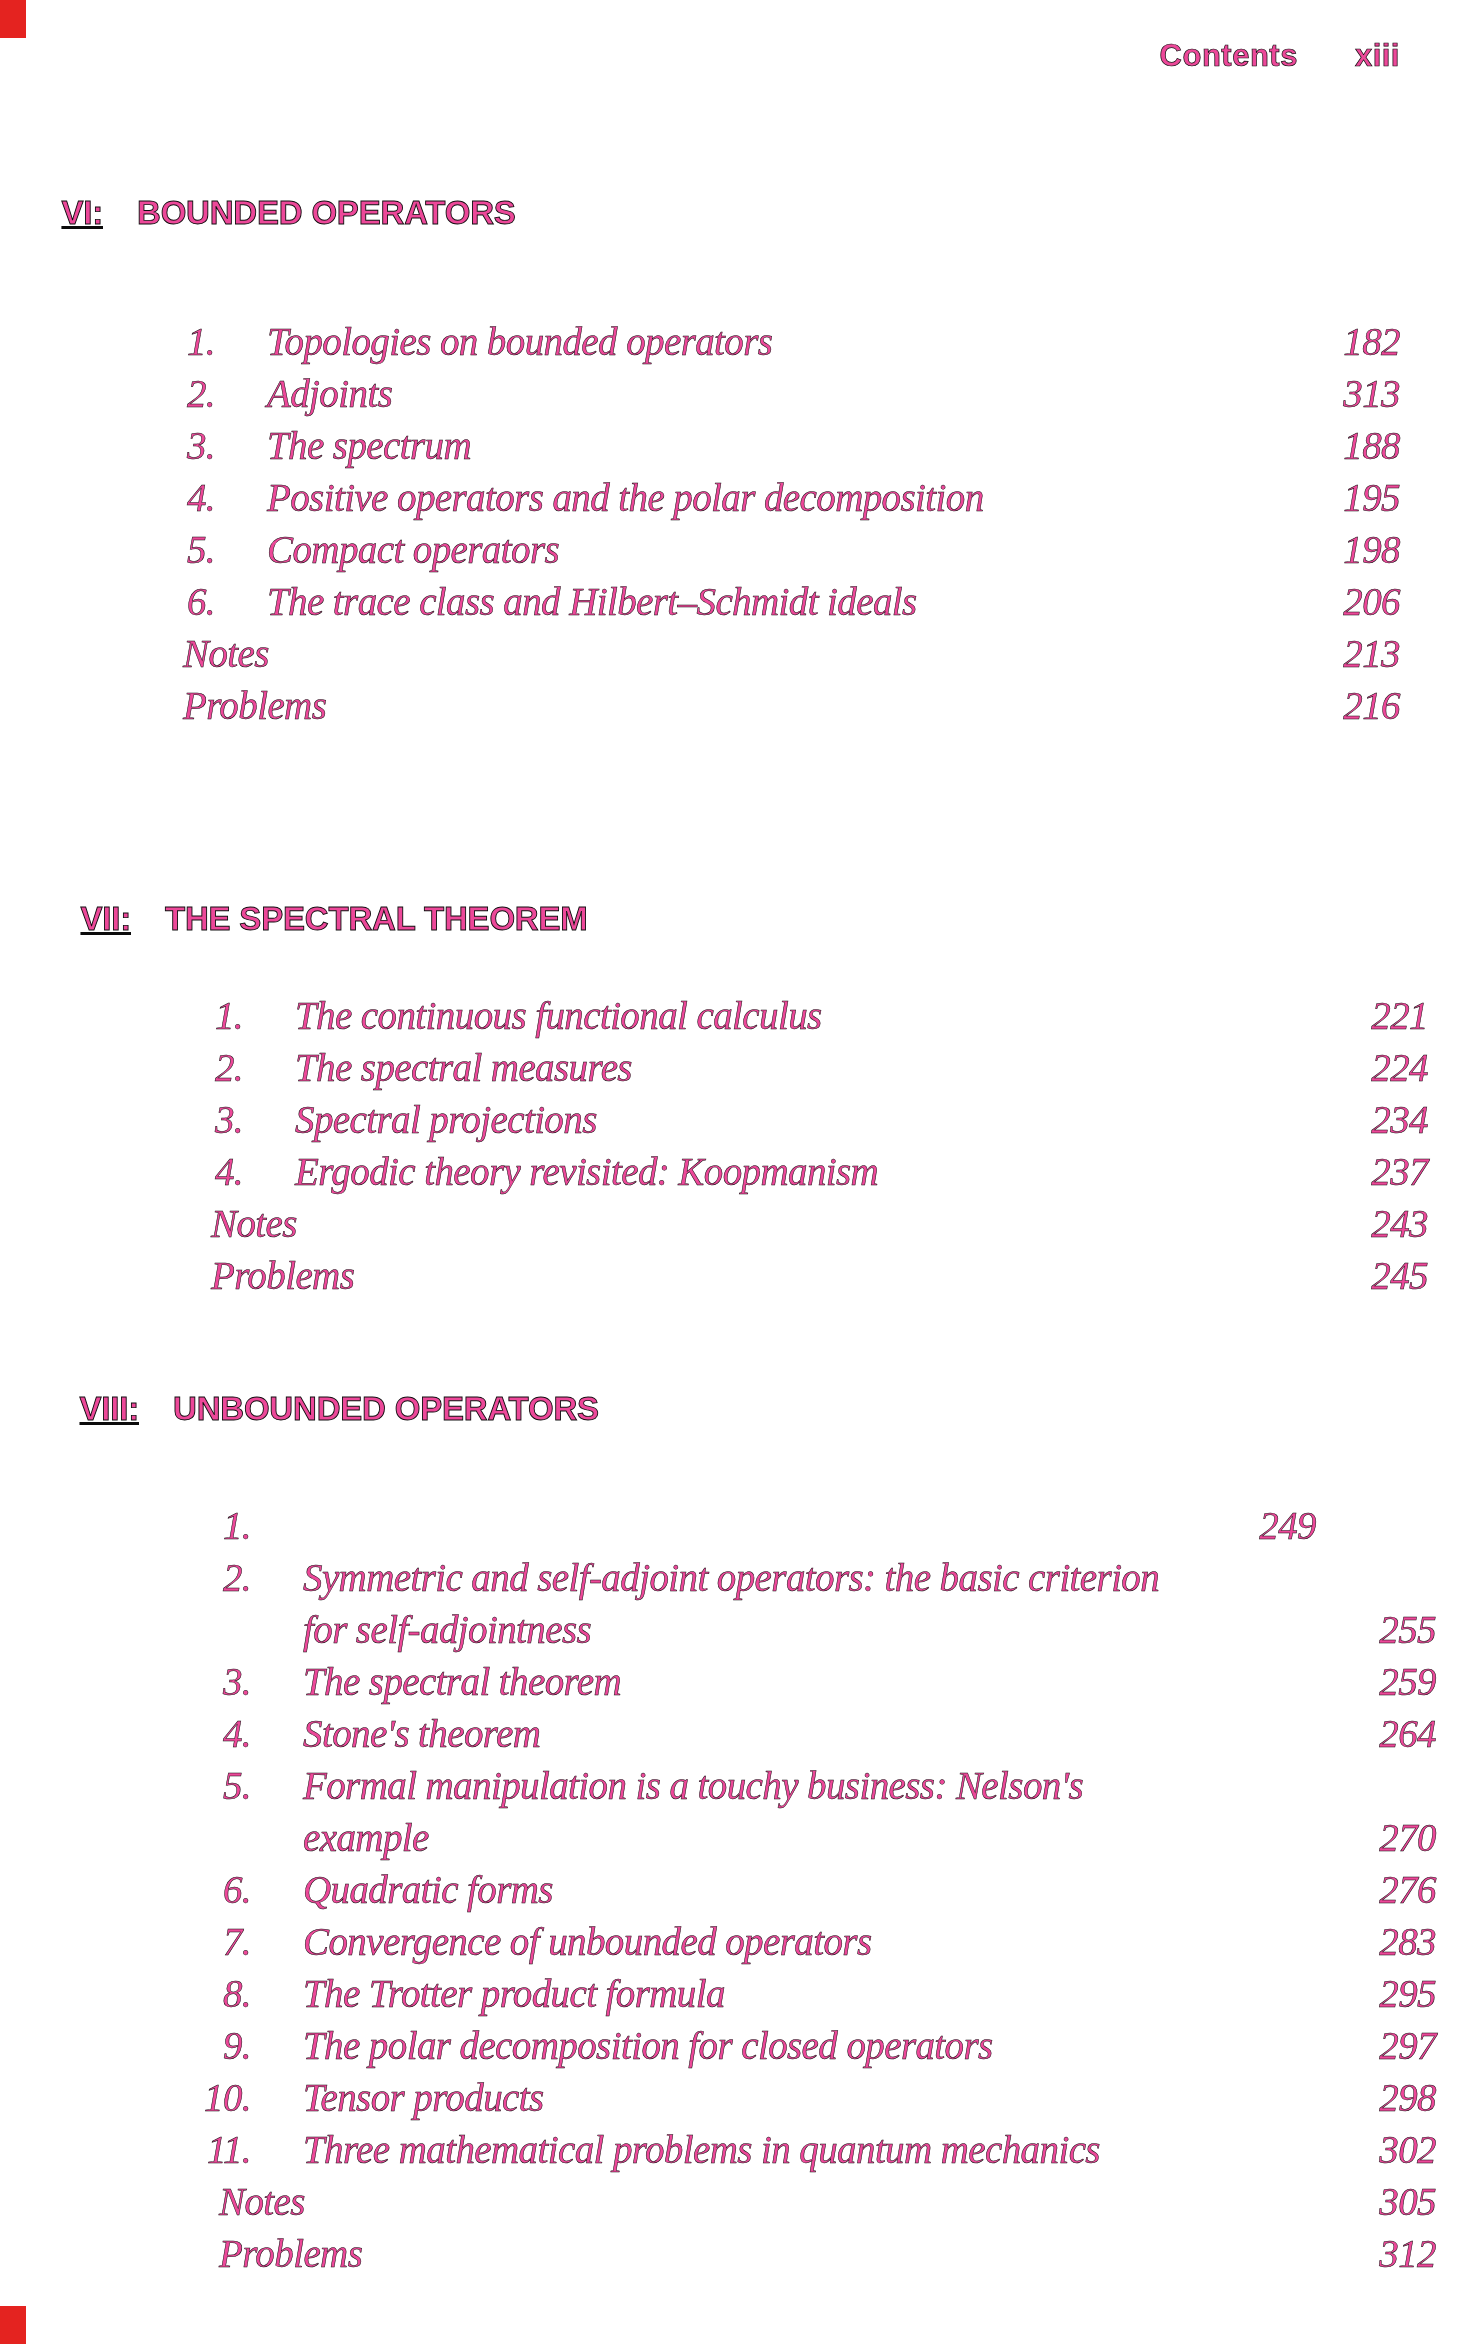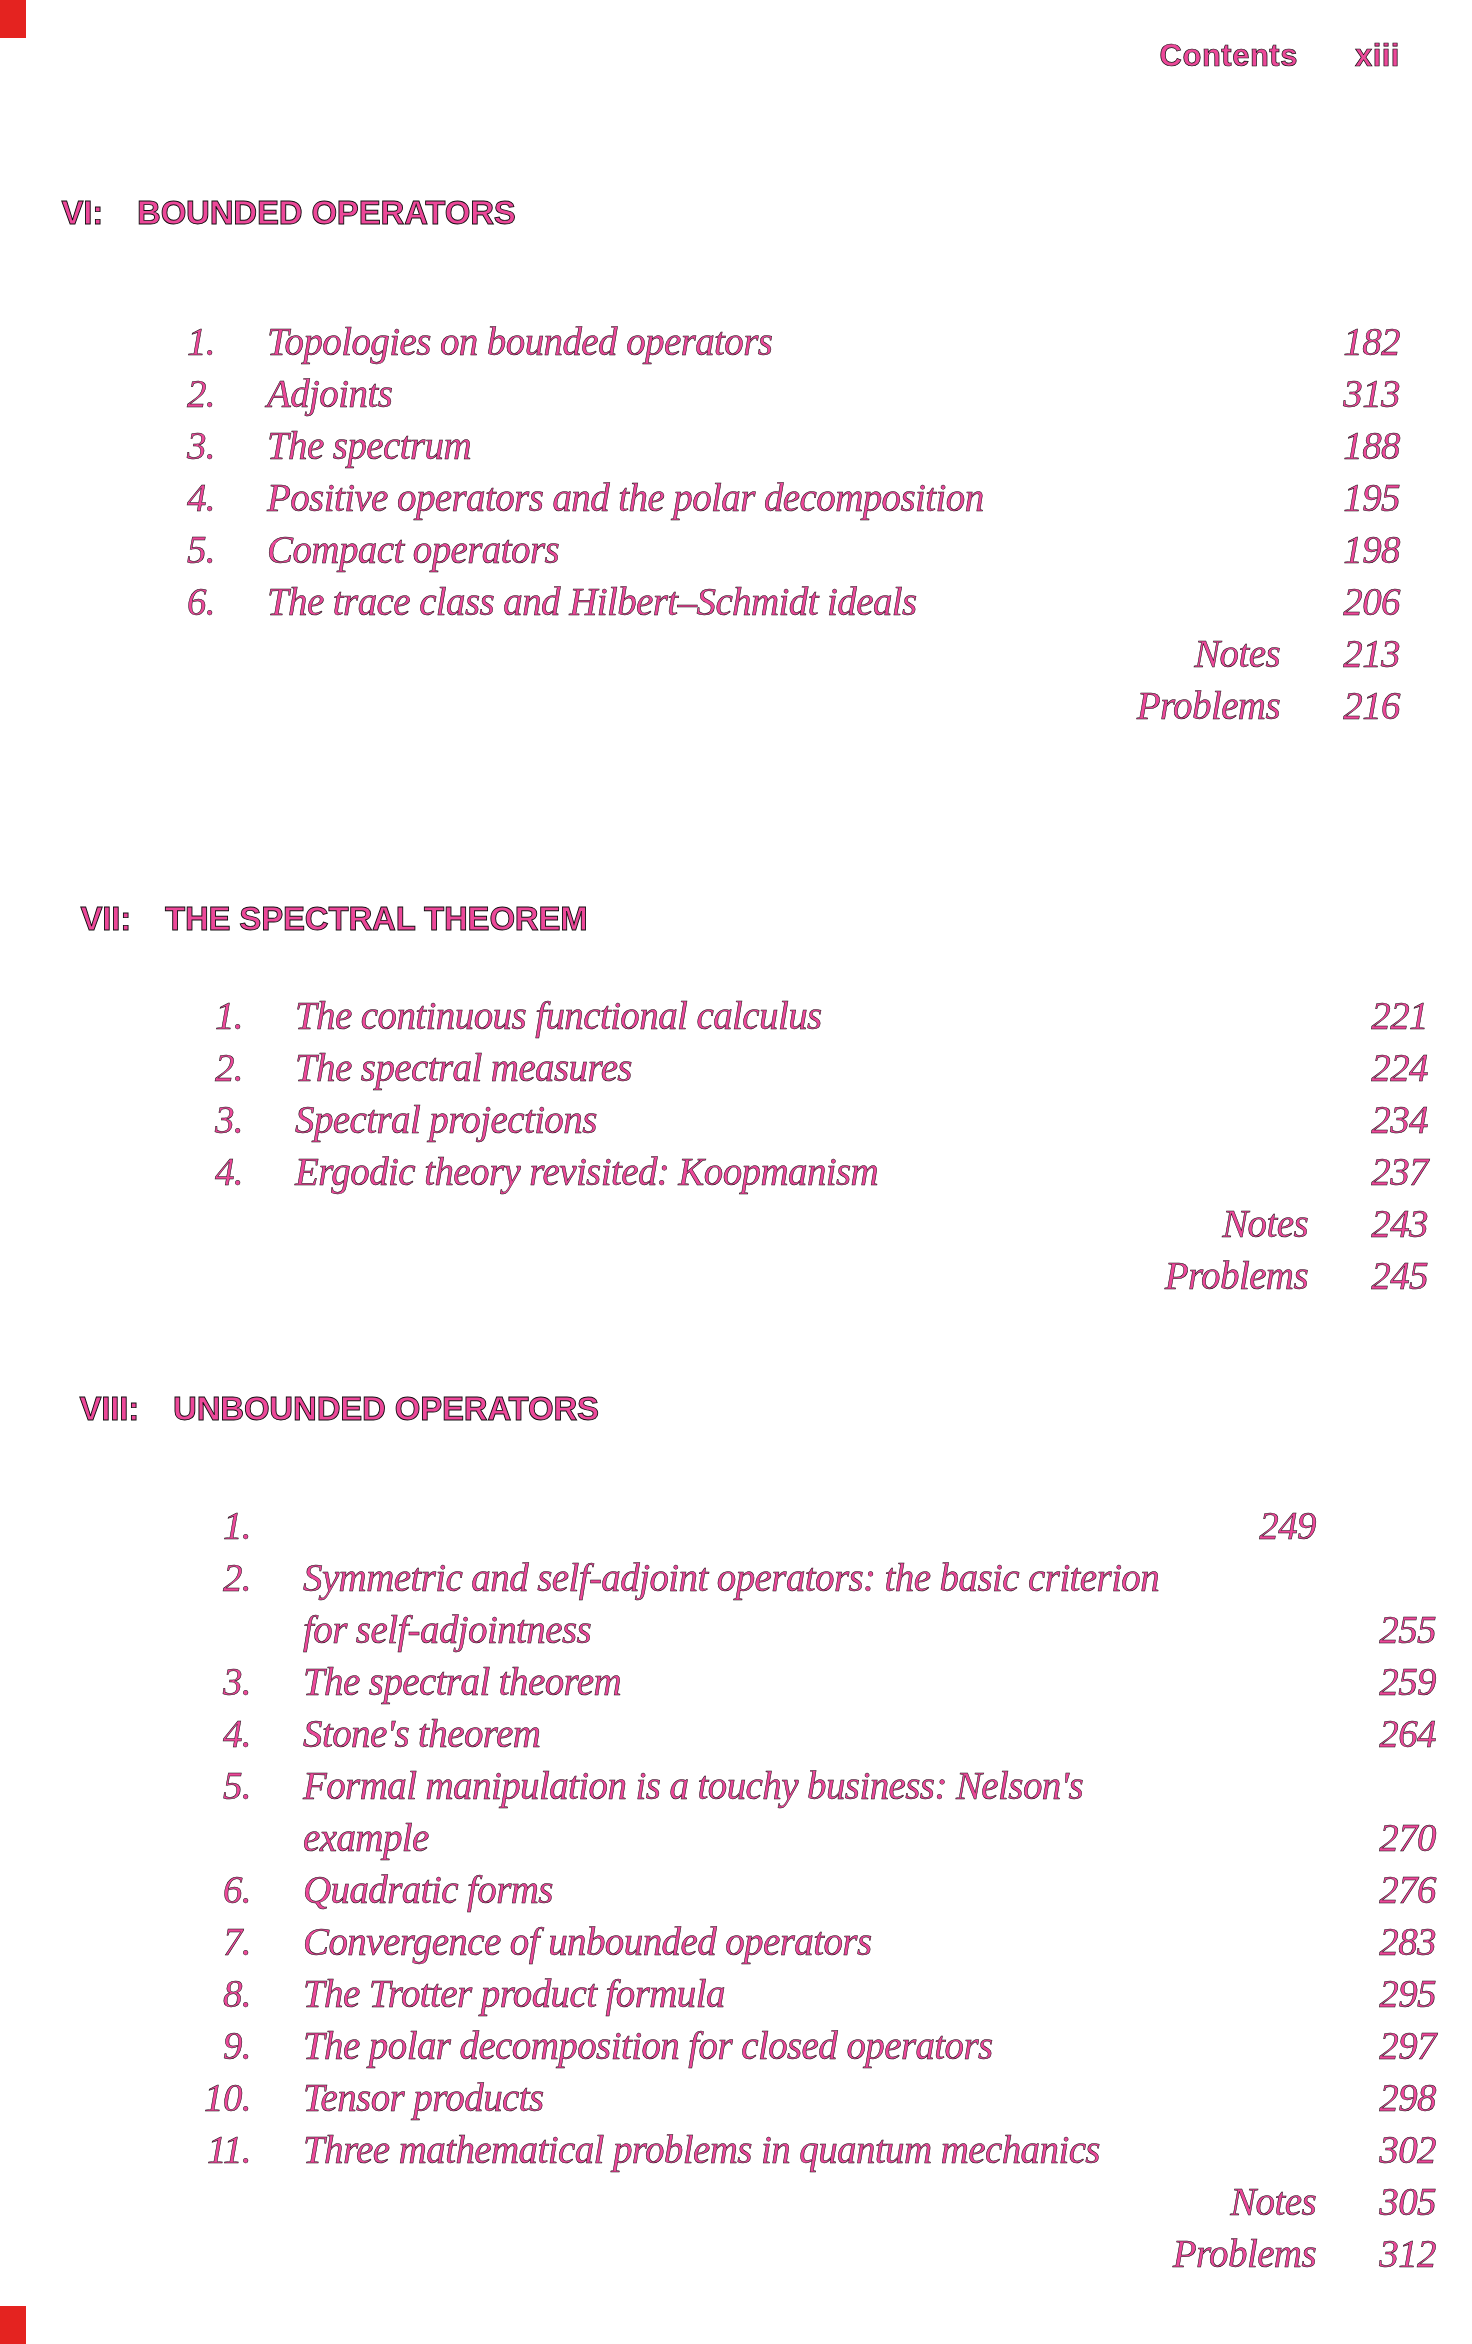--- a/index.html
+++ b/index.html
@@ -28,36 +28,36 @@
 
   
   .toc-section{position:absolute;left:0;width:1472px;}
   .sec-head{
     display:grid;grid-template-columns:103px auto;
     font-family:"Liberation Sans", sans-serif;
     font-weight:700;font-size:33px;line-height:33px;
     -webkit-text-stroke:0.9px #0b0b0b;
     letter-spacing:-0.2px;
   }
-  .sec-head .numeral{text-align:right;}
+  .sec-head .numeral{text-align:right;text-decoration:underline;}
   .sec-head .sec-title{padding-left:34px;}
 
   .toc-list{position:relative;margin-left:100px;width:1300px;}
   .row{
     display:grid;grid-template-columns:115px 1fr 120px;
     height:52px;line-height:52px;
     font-style:italic;font-size:39px;
     letter-spacing:-0.6px;
     -webkit-text-stroke:0.5px #0b0b0b;
     white-space:nowrap;
   }
   .row .num{text-align:right;}
   .row .txt{padding-left:52px;font-family:Liberation Serif, serif;}
   .row .pg{text-align:right;}
-  .row.plain .txt{grid-column:1 / 3;padding-left:83px;text-align:right;}
+  .row.plain .txt{grid-column:1 / 3;padding-left:83px;}
 </style>
 </head>
 <body>
 
 <div class="page">
   <div class="corner-mark top" style="background: rgb(228, 35, 32);"></div>
   <div class="corner-mark bottom" style="background: rgb(228, 35, 32);"></div>
 
   <div class="running-head">
     <span>Contents</span>

